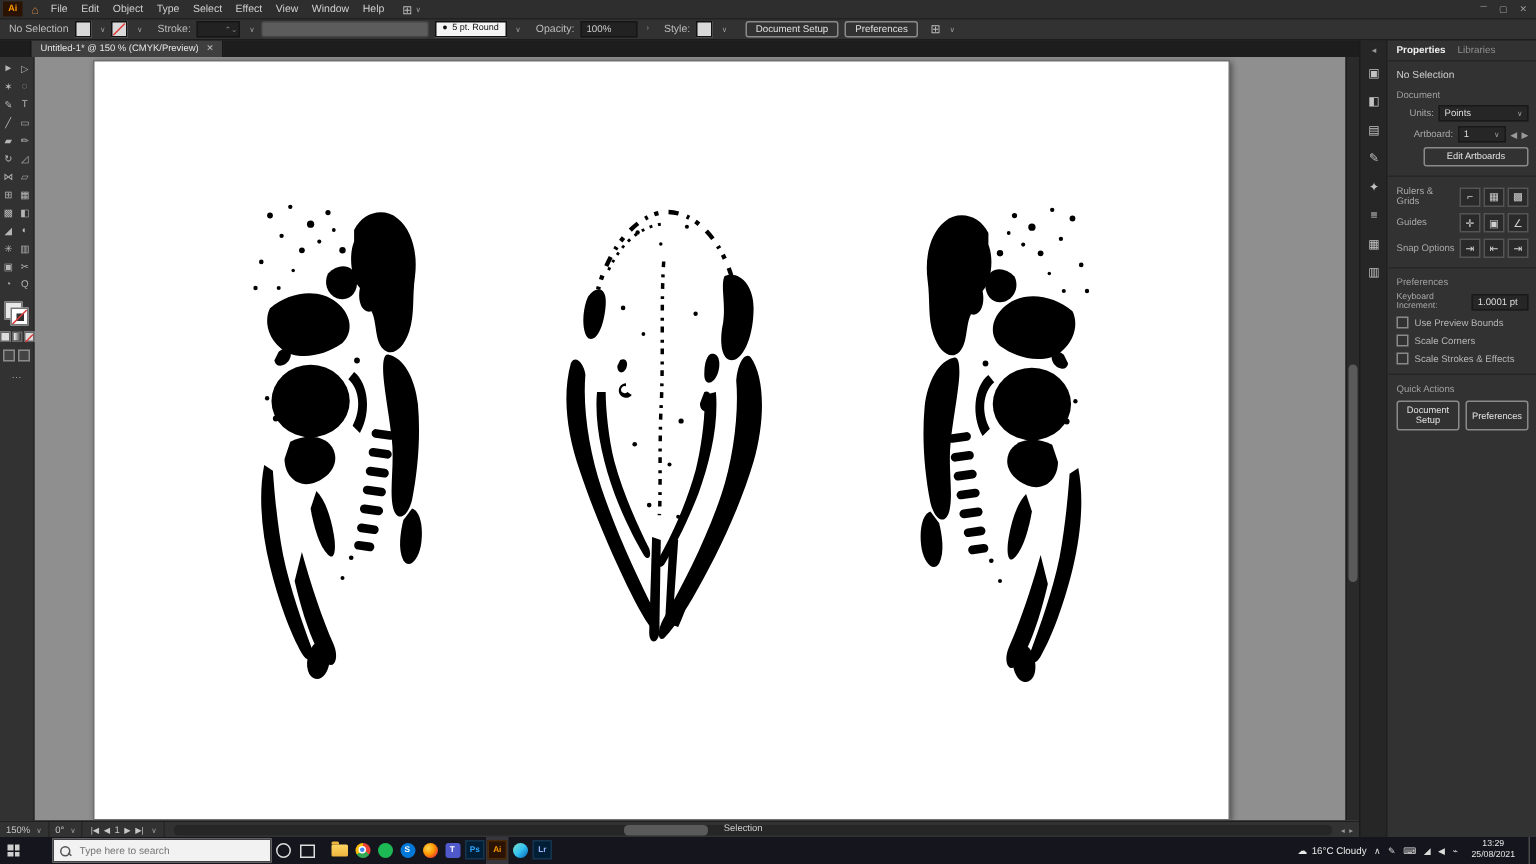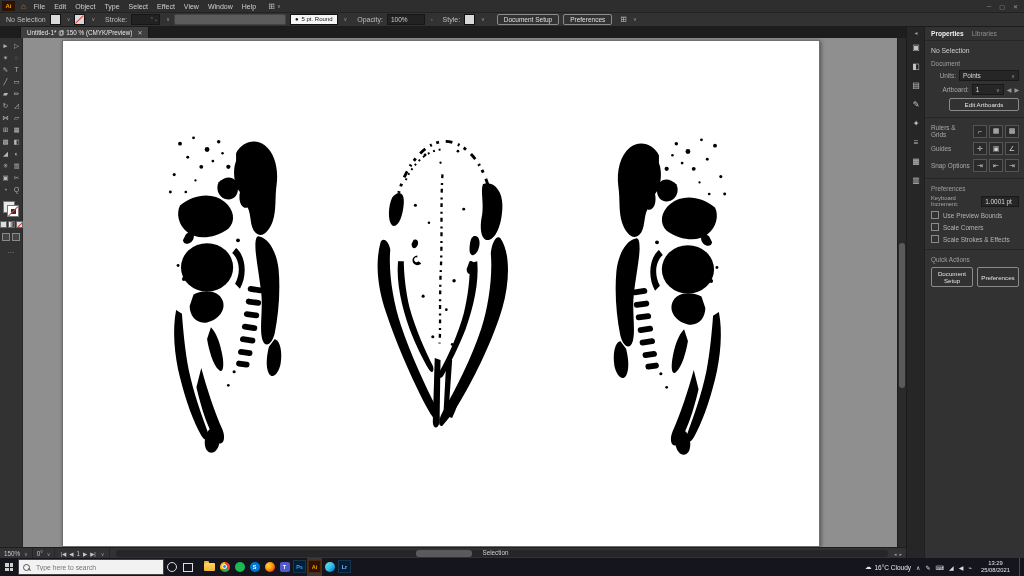--- a/index.html
+++ b/index.html
@@ -104,21 +104,21 @@
   .chk{width:6px;height:6px;border:1px solid #8a8a8a;background:transparent;flex:none;}
   .qa-btns{display:flex;gap:4px;margin:4px 6px;}
   .qa-btns .pbtn{flex:1;}
   
   .taskbar{position:absolute;left:0;top:558px;width:1024px;height:18px;background:#15151d;
     display:flex;align-items:center;z-index:40;}
   .startbtn{width:18px;height:18px;display:flex;align-items:center;justify-content:center;}
   .winlogo{display:grid;grid-template-columns:3.5px 3.5px;grid-template-rows:3.5px 3.5px;gap:1px;}
   .winlogo i{background:#cfcfcf;}
   .searchbox{width:136px;height:14px;background:#f2f2f2;border:1px solid #444;display:flex;
-    align-items:center;gap:4px;margin-left:0;padding:0 4px;}
+    align-items:center;gap:4px;margin-left:17px;padding:0 4px;}
   .searchbox input{border:none;outline:none;background:transparent;font-size:6.8px;color:#333;
     width:100%;font-family:inherit;}
   .mag{width:5px;height:5px;border:1px solid #555;border-radius:50%;position:relative;flex:none;}
   .mag::after{content:"";position:absolute;left:4px;top:4.5px;width:3px;height:1px;background:#555;transform:rotate(45deg);}
   .tb-ic{width:16px;height:18px;display:flex;align-items:center;justify-content:center;position:relative;}
   .cortana{width:8px;height:8px;border:1px solid #ddd;border-radius:50%;}
   .taskview{width:8px;height:7px;border:1px solid #ddd;}
   .apps{display:flex;margin-left:6px;}
   .app{width:15px;height:18px;display:flex;align-items:center;justify-content:center;position:relative;}
   .app.active{background:rgba(255,255,255,.14);border-bottom:1.5px solid #4cc2ff;}

